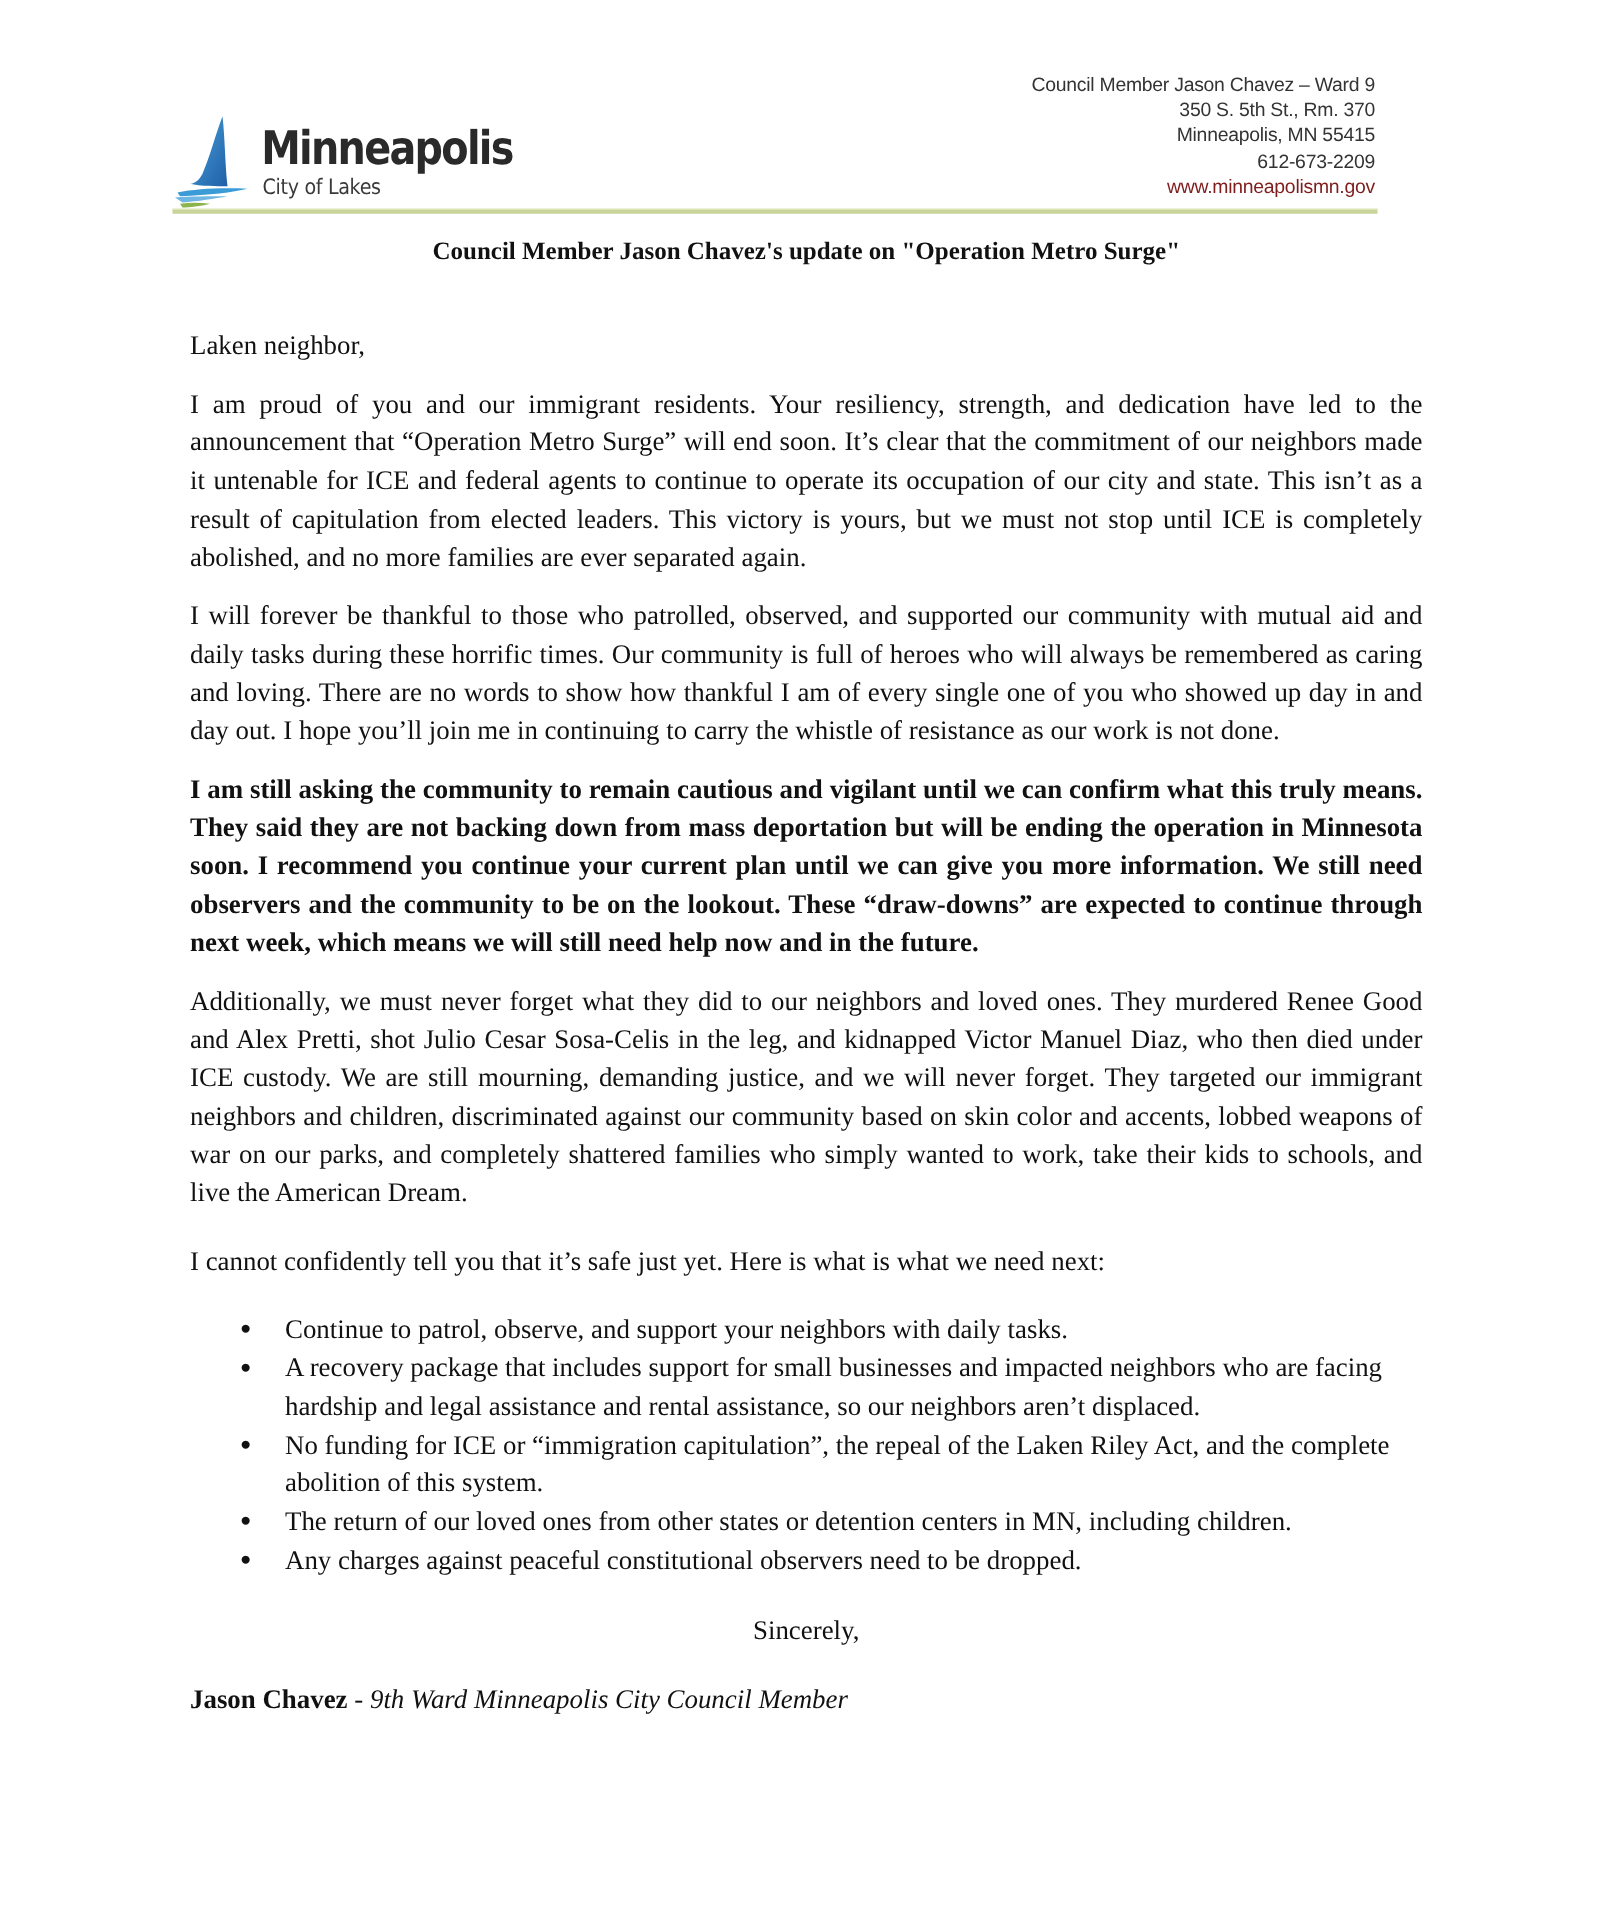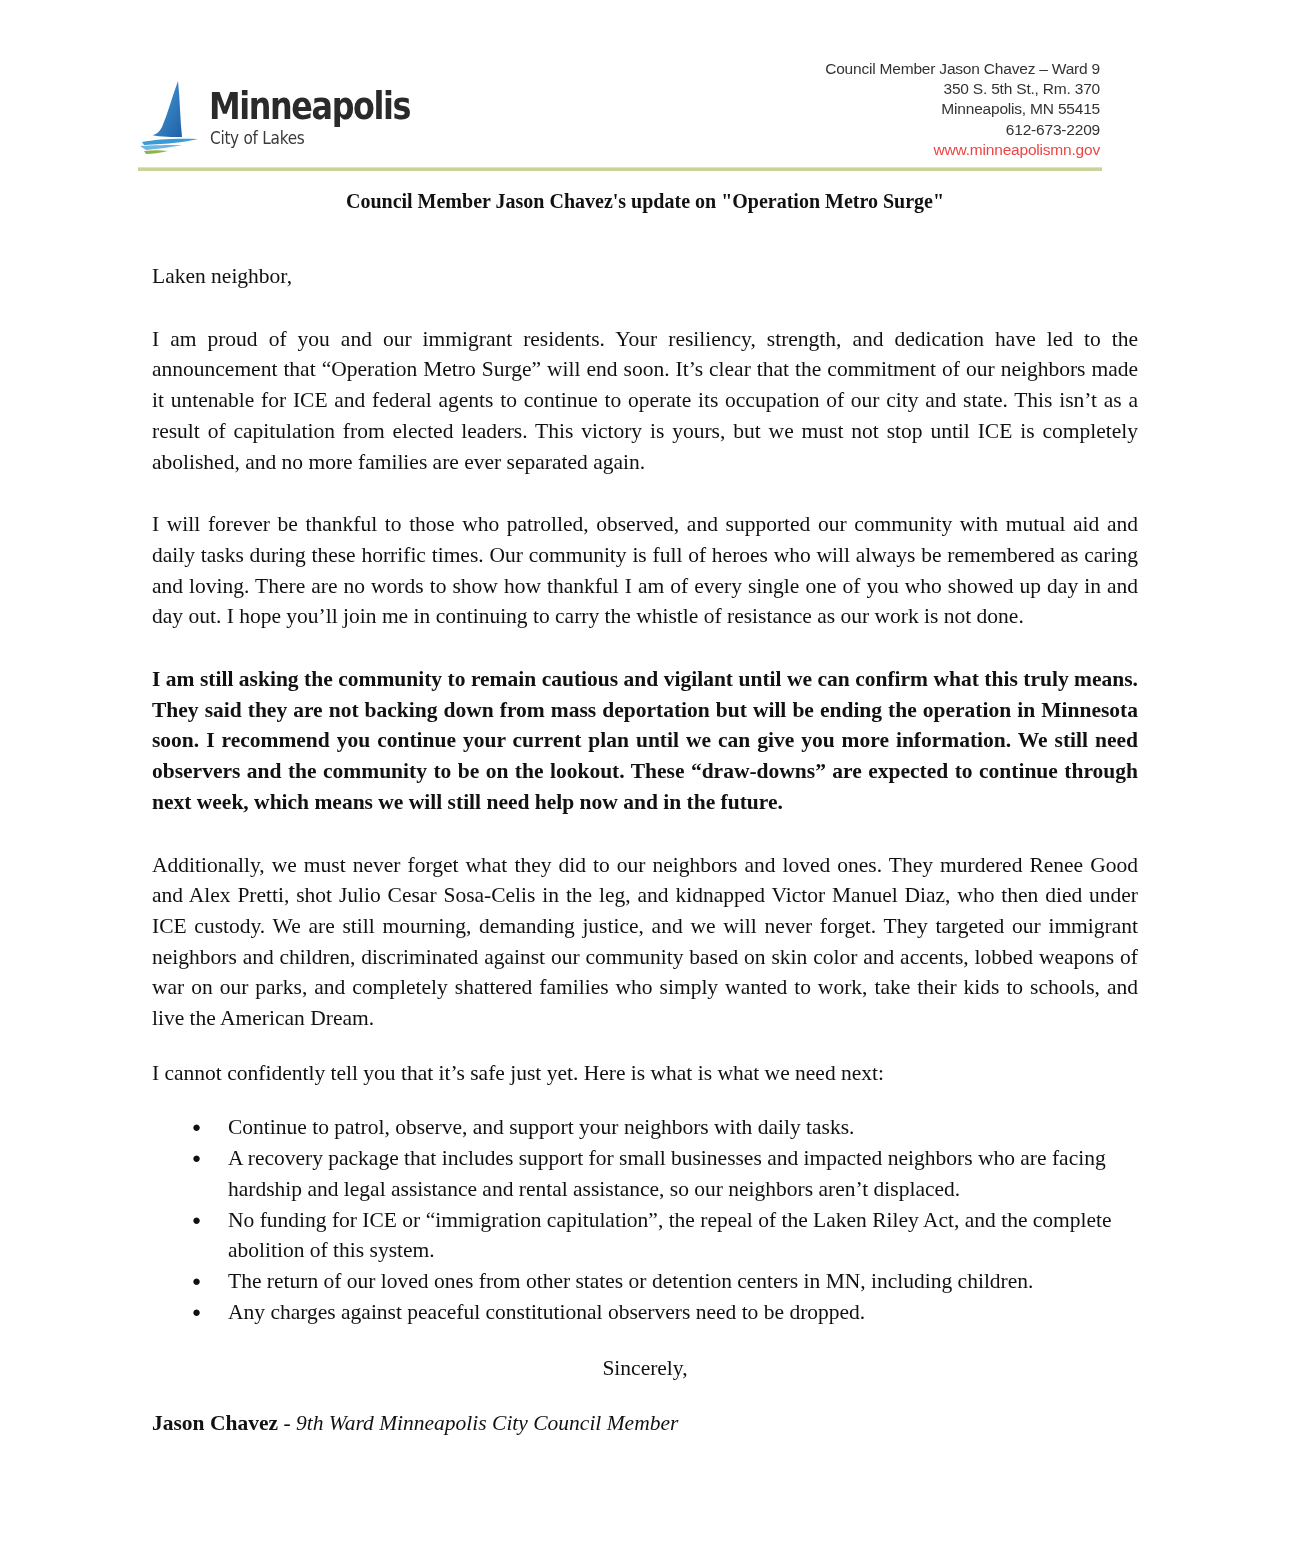--- a/index.html
+++ b/index.html
@@ -17,21 +17,21 @@
     .letterhead {
       position: absolute;
       left: 138px;
       top: 55px;
       width: 964px;
       height: 116px;
     }
     .logo {
       position: absolute;
       left: 0;
-      top: 24px;
+      top: 36px;
       width: 270px;
       height: 80px;
     }
     .logo-mark {
       position: absolute;
       left: 0;
       top: 0;
       width: 62px;
       height: 80px;
     }
@@ -65,21 +65,21 @@
       right: 2px;
       top: 4px;
       text-align: right;
       font-family: "Liberation Sans", sans-serif;
       font-size: 15.5px;
       line-height: 20.2px;
       color: #333;
       letter-spacing: -0.2px;
     }
     .contact .web {
-      color: #ef4444;
+      color: #7f1d1d;
     }
     .rule {
       position: absolute;
       left: 0;
       top: 112px;
       width: 964px;
       height: 3px;
       background: #c8d49a;
       border-top: 1px solid #dde5b8;
     }
@@ -98,21 +98,21 @@
       font-weight: bold;
       font-size: 20px;
       line-height: 40px;
       margin: 0 0 0 0;
       padding-top: 1px;
     }
     .salutation {
       margin: 40px 0 0 0;
     }
     p.body {
-      margin: 32px 0 0 0;
+      margin: 16px 0 0 0;
       text-align: justify;
     }
     p.body.bold {
       font-weight: bold;
     }
     p.body.tight {
       margin-top: 24px;
     }
     ul.needs {
       margin: 24px 0 0 0;

